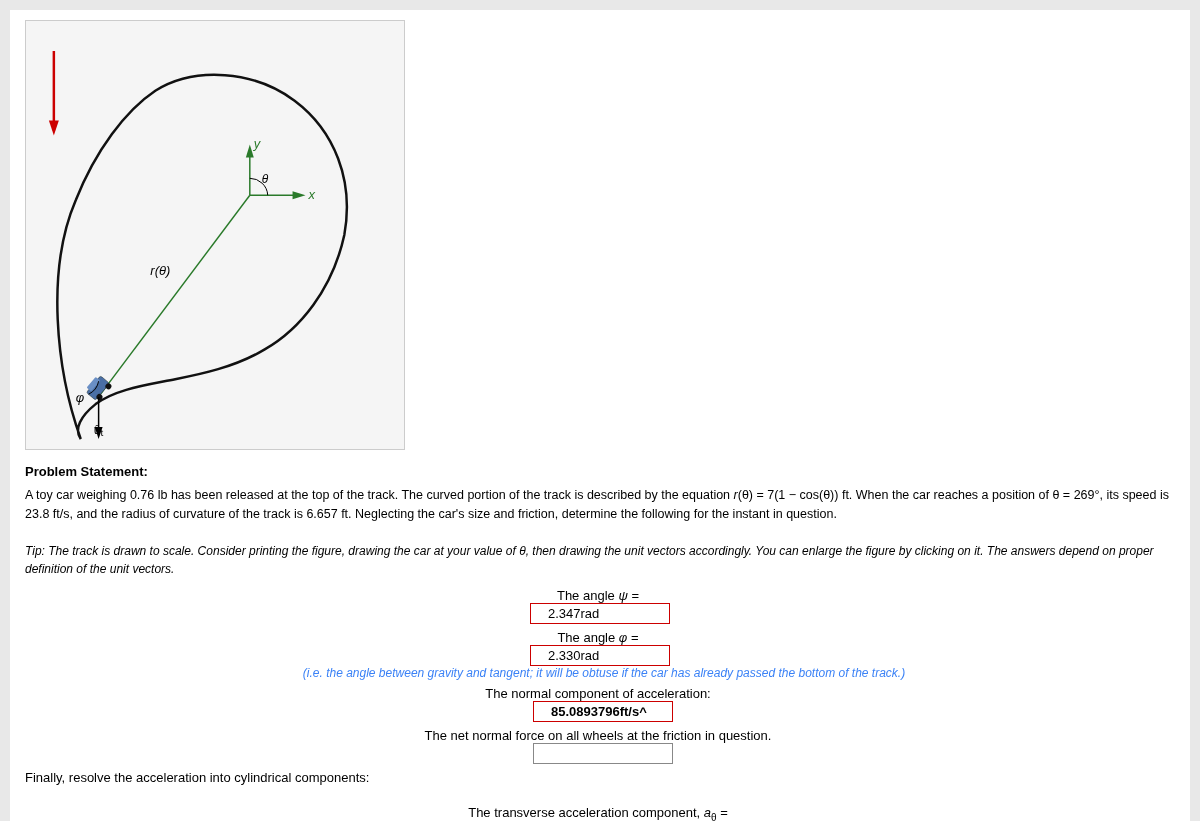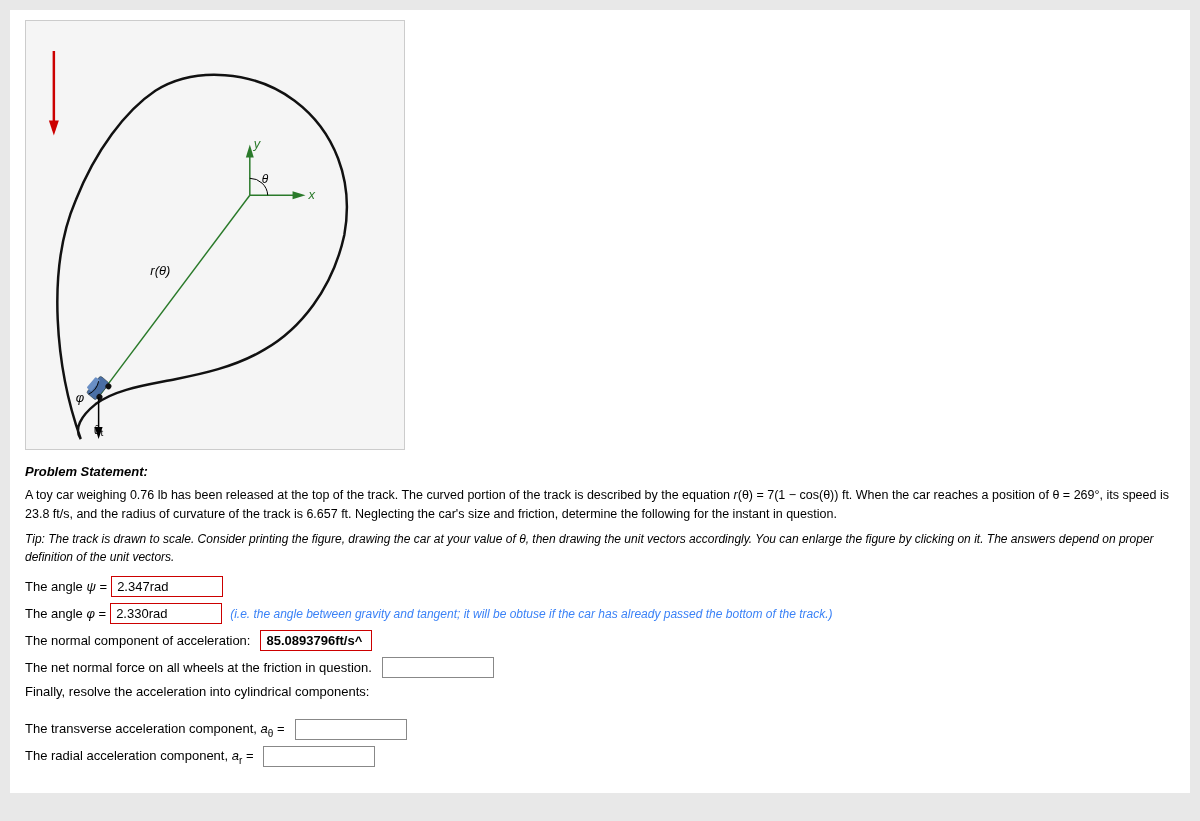--- a/index.html
+++ b/index.html
@@ -28,50 +28,50 @@
     .figure-svg {
       width: 100%;
       height: 100%;
     }
     .problem-section {
       margin-bottom: 10px;
       line-height: 1.5;
     }
     .problem-title {
       font-weight: bold;
-      font-style: italic;
       margin-bottom: 4px;
     }
     .problem-text {
       font-size: 12.5px;
       line-height: 1.55;
-      margin-bottom: 6px;
+      margin-bottom: 18px;
     }
     .tip-text {
       font-size: 12px;
       font-style: italic;
       line-height: 1.5;
       margin-bottom: 10px;
     }
     .field-row {
       display: flex;
       align-items: center;
       margin-bottom: 6px;
       flex-wrap: wrap;
+      flex-direction: column;
     }
     .field-label {
       font-size: 13px;
       margin-right: 4px;
       white-space: nowrap;
     }
     .field-input {
       border: 1px solid #888;
-      padding: 2px 5px;
+      padding: 2px 17px;
       font-size: 13px;
-      width: 112px;
+      width: 140px;
       outline: none;
       background: #fff;
     }
     .field-input.red-border {
       border-color: #c00;
     }
     .field-hint {
       font-size: 12px;
       font-style: italic;
       margin-left: 8px;

